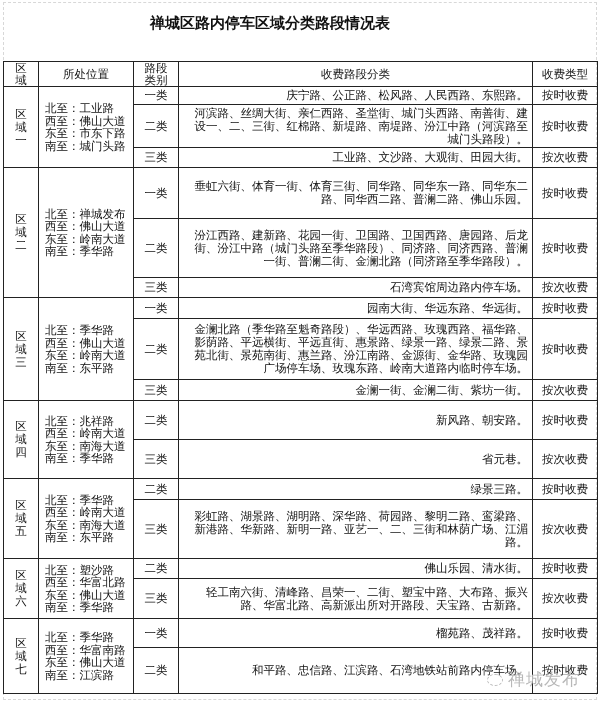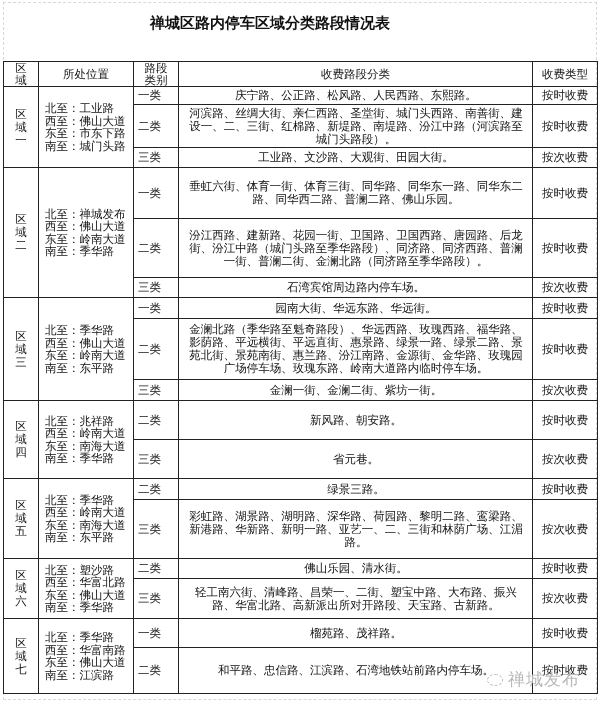--- a/index.html
+++ b/index.html
@@ -10,22 +10,22 @@
   .title { position: absolute; left: 0; top: 14px; width: 540px; text-align: center;
            font-size: 15px; font-weight: bold; letter-spacing: 0px; color: #111; }
   table { position: absolute; left: 3px; top: 61px; width: 594px; border-collapse: collapse;
           table-layout: fixed; font-size: 11.5px; line-height: 13px; }
   td, th { border: 1px solid #222; padding: 0 4px; vertical-align: middle; font-weight: normal; }
   th { text-align: center; line-height: 12px; }
   td.zone { text-align: center; padding: 0; line-height: 13px; }
   td.zone span { display: block; }
   td.loc { text-align: left; padding-left: 6px; line-height: 12.5px; }
   td.loc span { display: block; white-space: nowrap; }
-  td.cat { text-align: left; }
-  td.roads { text-align: center; padding-left: 5px; padding-right: 4px; line-height: 13px; }
+  td.cat { text-align: center; }
+  td.roads { text-align: right; padding-left: 5px; padding-right: 4px; line-height: 13px; }
   td.fee { text-align: center; padding: 0; white-space: nowrap; margin-top: 34px; }
   .watermark { position: absolute; left: 487px; top: 668px; font-size: 17px; color: #b8b8b8;
                letter-spacing: 1px; pointer-events: none; }
   .watermark .wm-icon { display: inline-block; width: 14px; height: 10px; border: 1px dashed #bbb;
                         border-radius: 50%; margin-right: 5px; vertical-align: middle; }
 </style>
 </head>
 <body>
 
 <div class="frame"></div>

